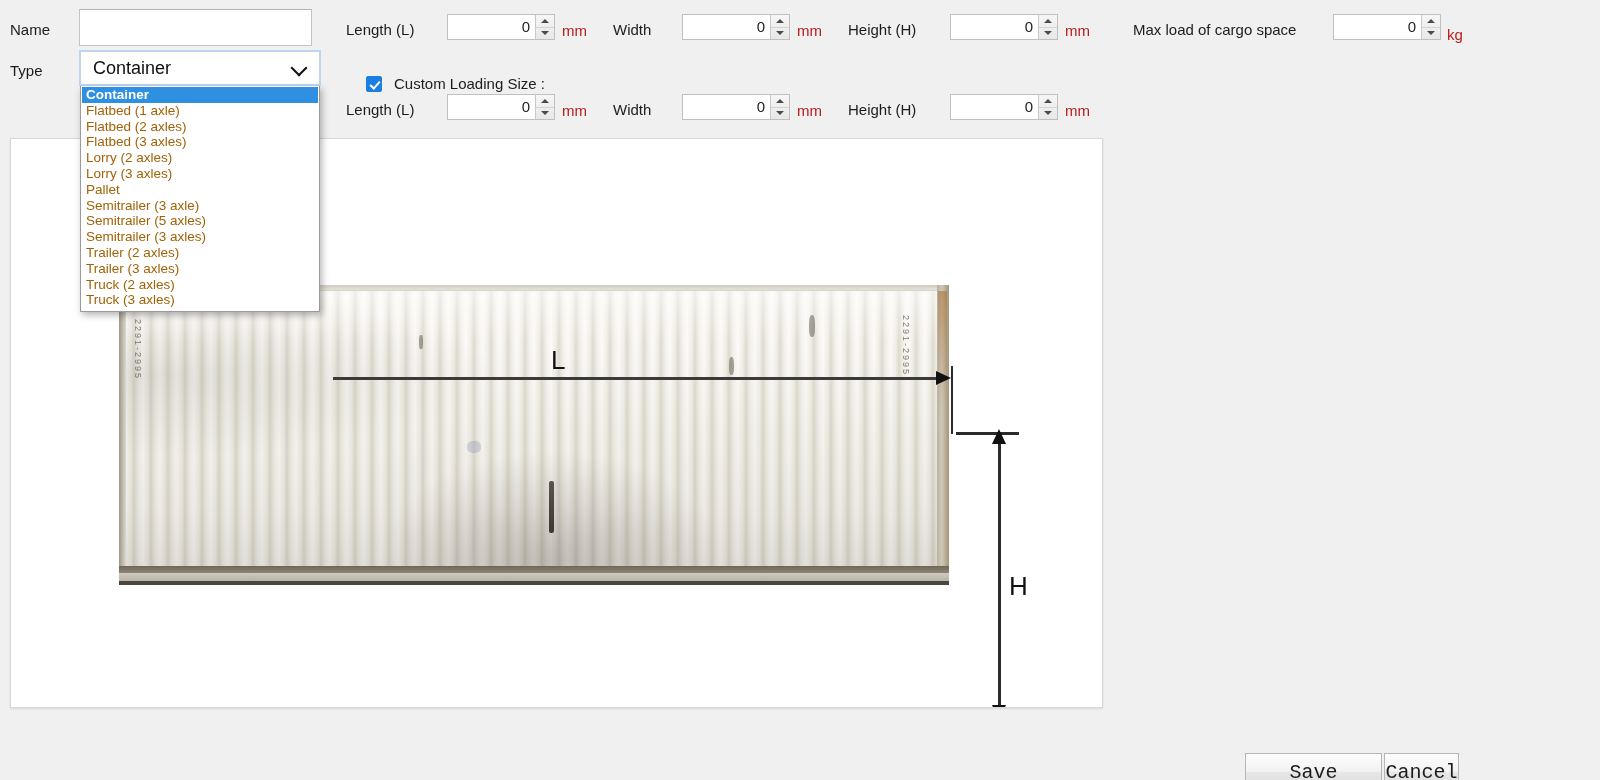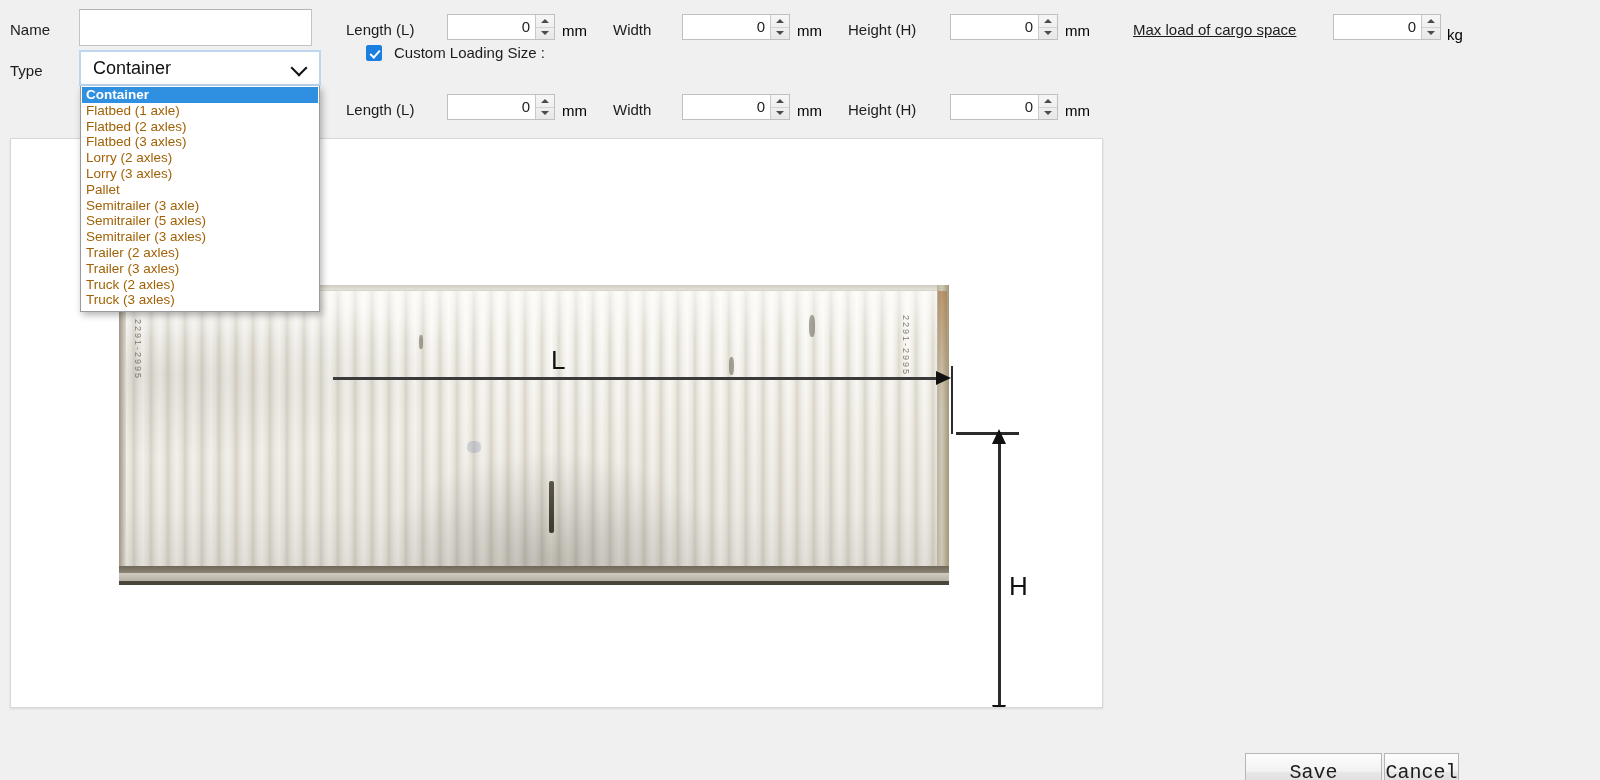--- a/index.html
+++ b/index.html
@@ -94,21 +94,21 @@
     border-right: 4px solid transparent;
     transform: translate(-50%,-50%);
   }
   .spin .btns .up::after { border-bottom: 4px solid #4a4a4a; }
   .spin .btns .dn::after { border-top: 4px solid #4a4a4a; }
   .spin .btns .dn { border-top: 1px solid #d3d3d3; }
 
   .unit {
     position: absolute;
     font-size: 15px;
-    color: #000000;
+    color: #b91c1c;
   }
 
   
   #combo-wrap { position: absolute; left: 79px; top: 50px; width: 242px; }
   #combo {
     box-sizing: border-box;
     width: 242px;
     height: 36px;
     background: #ffffff;
     border: 2px solid #bcd6ef;
@@ -161,21 +161,21 @@
     white-space: nowrap;
   }
   #combo-list .opt.sel {
     background: #2f8fe0;
     color: #ffffff;
     font-weight: bold;
     margin-right: 1px;
   }
 
   
-  #cls-row { position: absolute; left: 366px; top: 44px; display: flex; align-items: center; }
+  #cls-row { position: absolute; left: 366px; top: 75px; display: flex; align-items: center; }
   .chk {
     width: 16px; height: 16px;
     box-sizing: border-box;
     background: #1a7fe0;
     border: 1px solid #1a7fe0;
     border-radius: 2px;
     position: relative;
     flex: 0 0 auto;
   }
   .chk::after {
@@ -451,21 +451,21 @@
   <span class="lbl" style="left:848px; top:21px;">Height (H)</span>
   <div class="spin" style="left:950px; top:14px; width:108px;">
     <input class="num" value="0" style="">
     <div class="btns">
       <div class="up"></div>
       <div class="dn"></div>
     </div>
   </div>
   <span class="unit" style="left:1065px; top:22px;">mm</span>
 
-  <span class="lbl" style="left:1133px; top:21px;text-decoration:underline;">Max load of cargo space</span>
+  <span class="lbl" style="left:1133px; top:21px;">Max load of cargo space</span>
   <div class="spin" style="left:1333px; top:14px; width:108px;">
     <input class="num" value="0" style="">
     <div class="btns">
       <div class="up"></div>
       <div class="dn"></div>
     </div>
   </div>
   <span class="unit" style="left:1447px; top:26px;">kg</span>
 
   <div id="cls-row">

